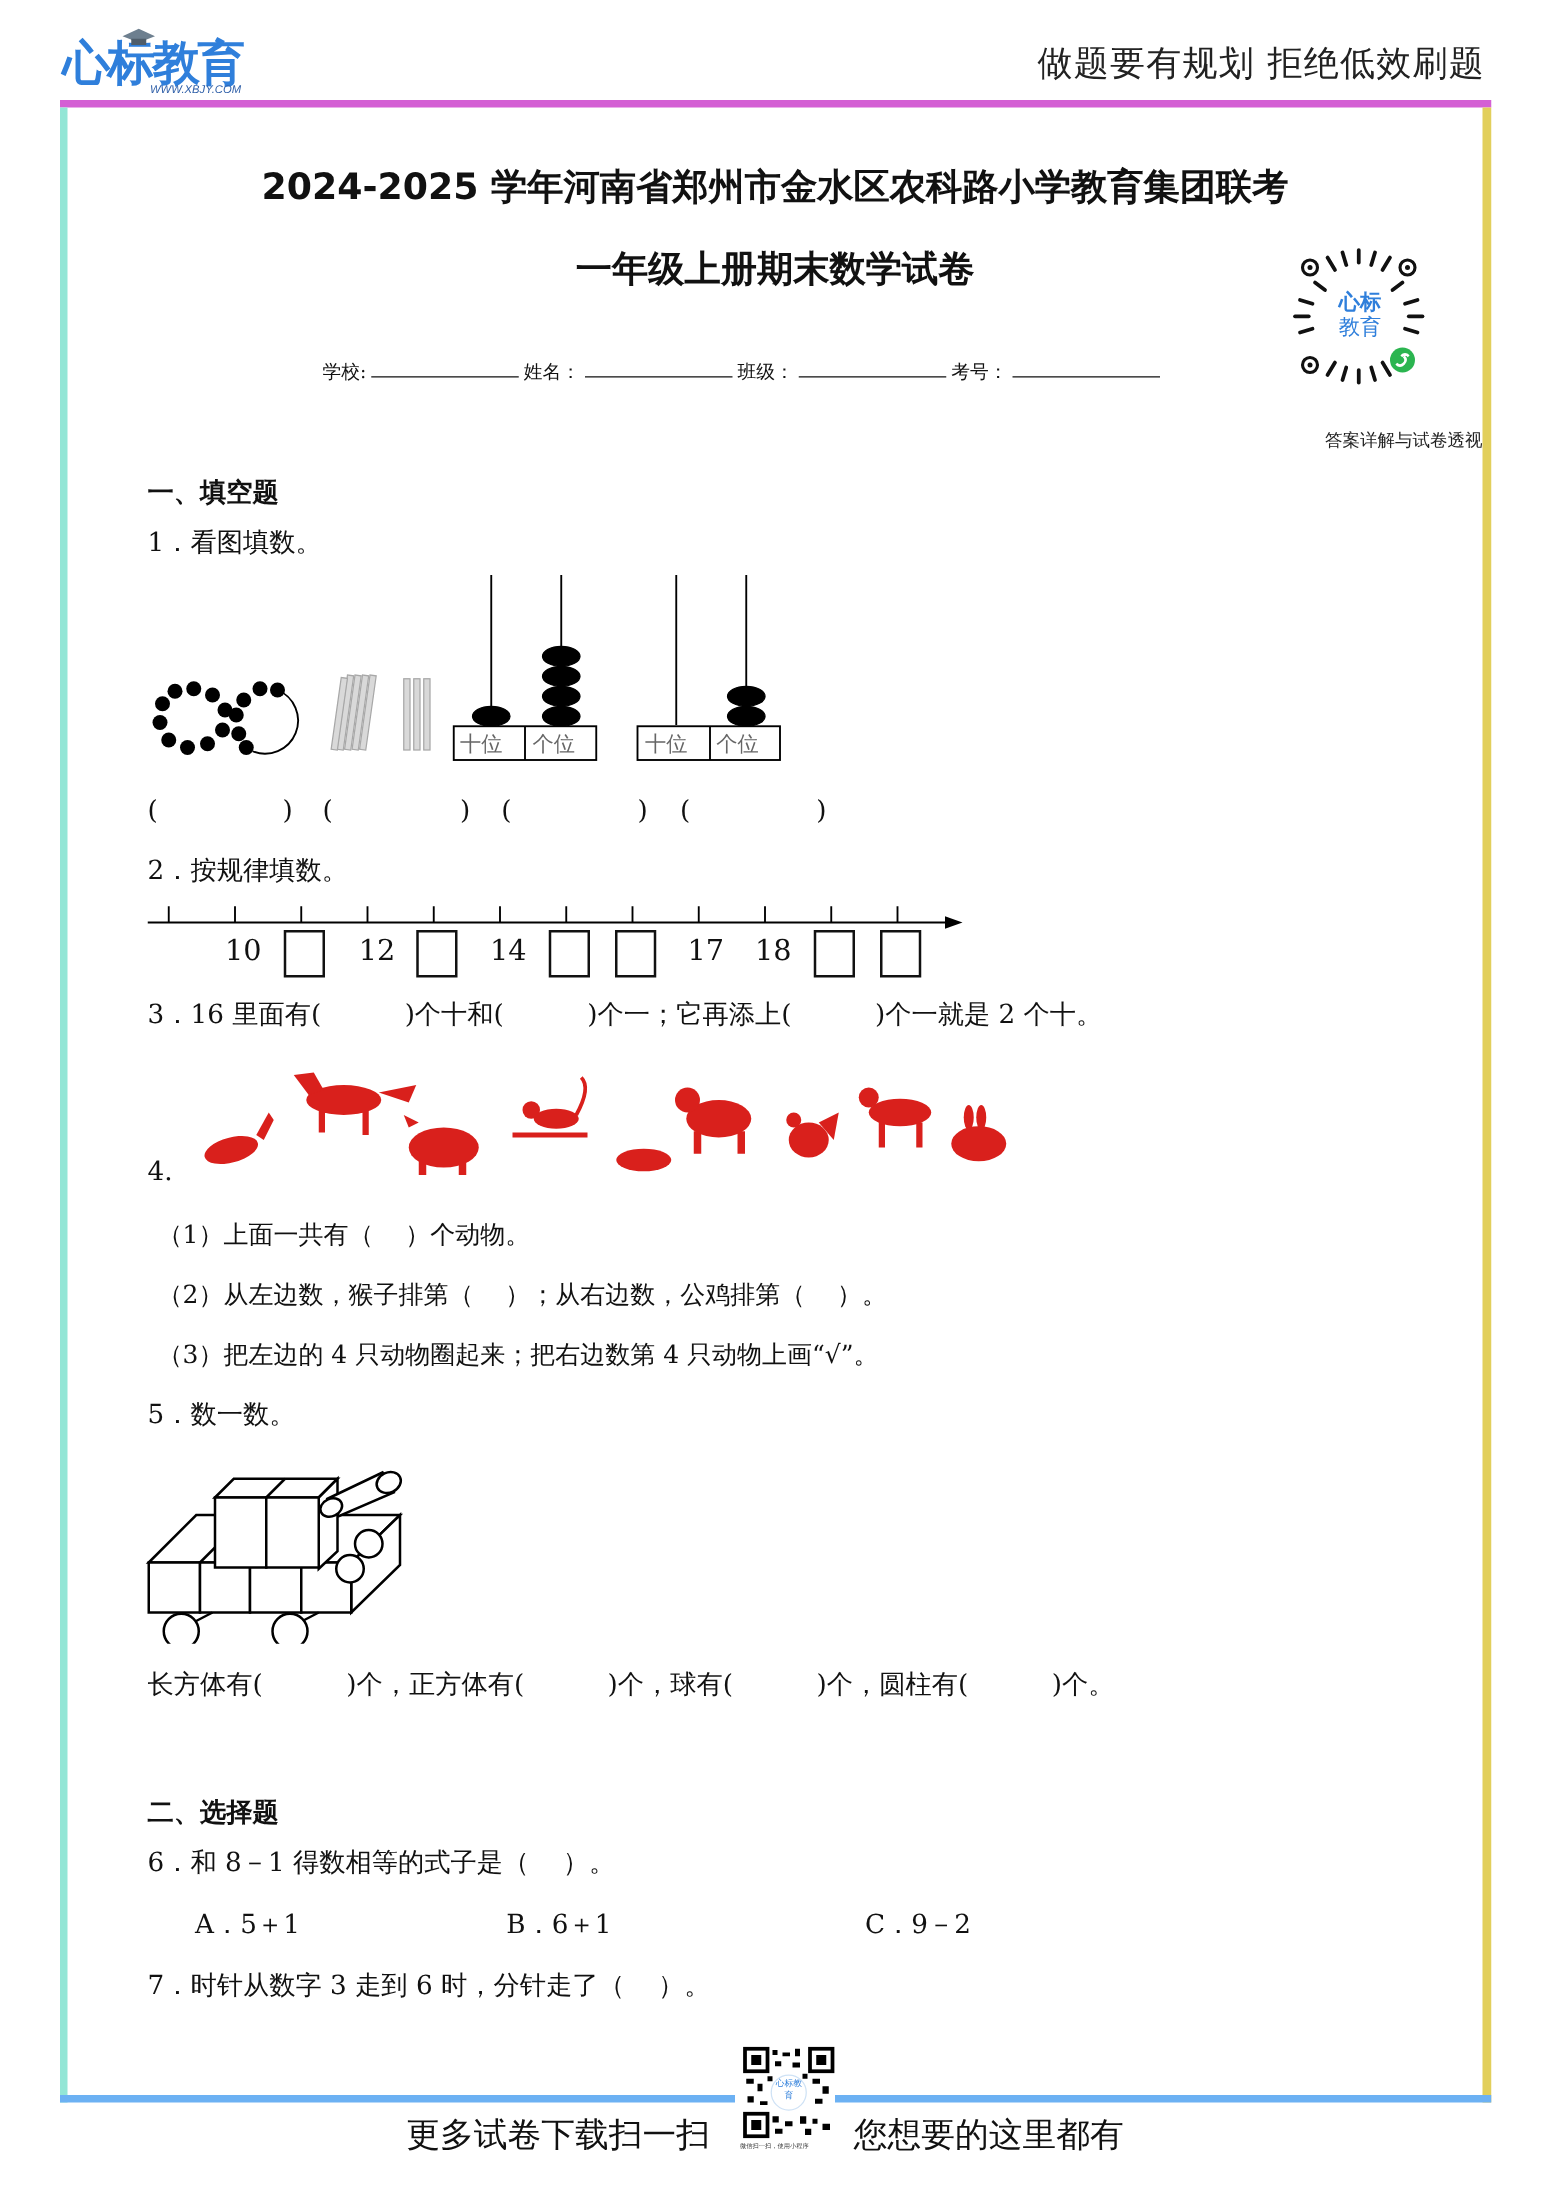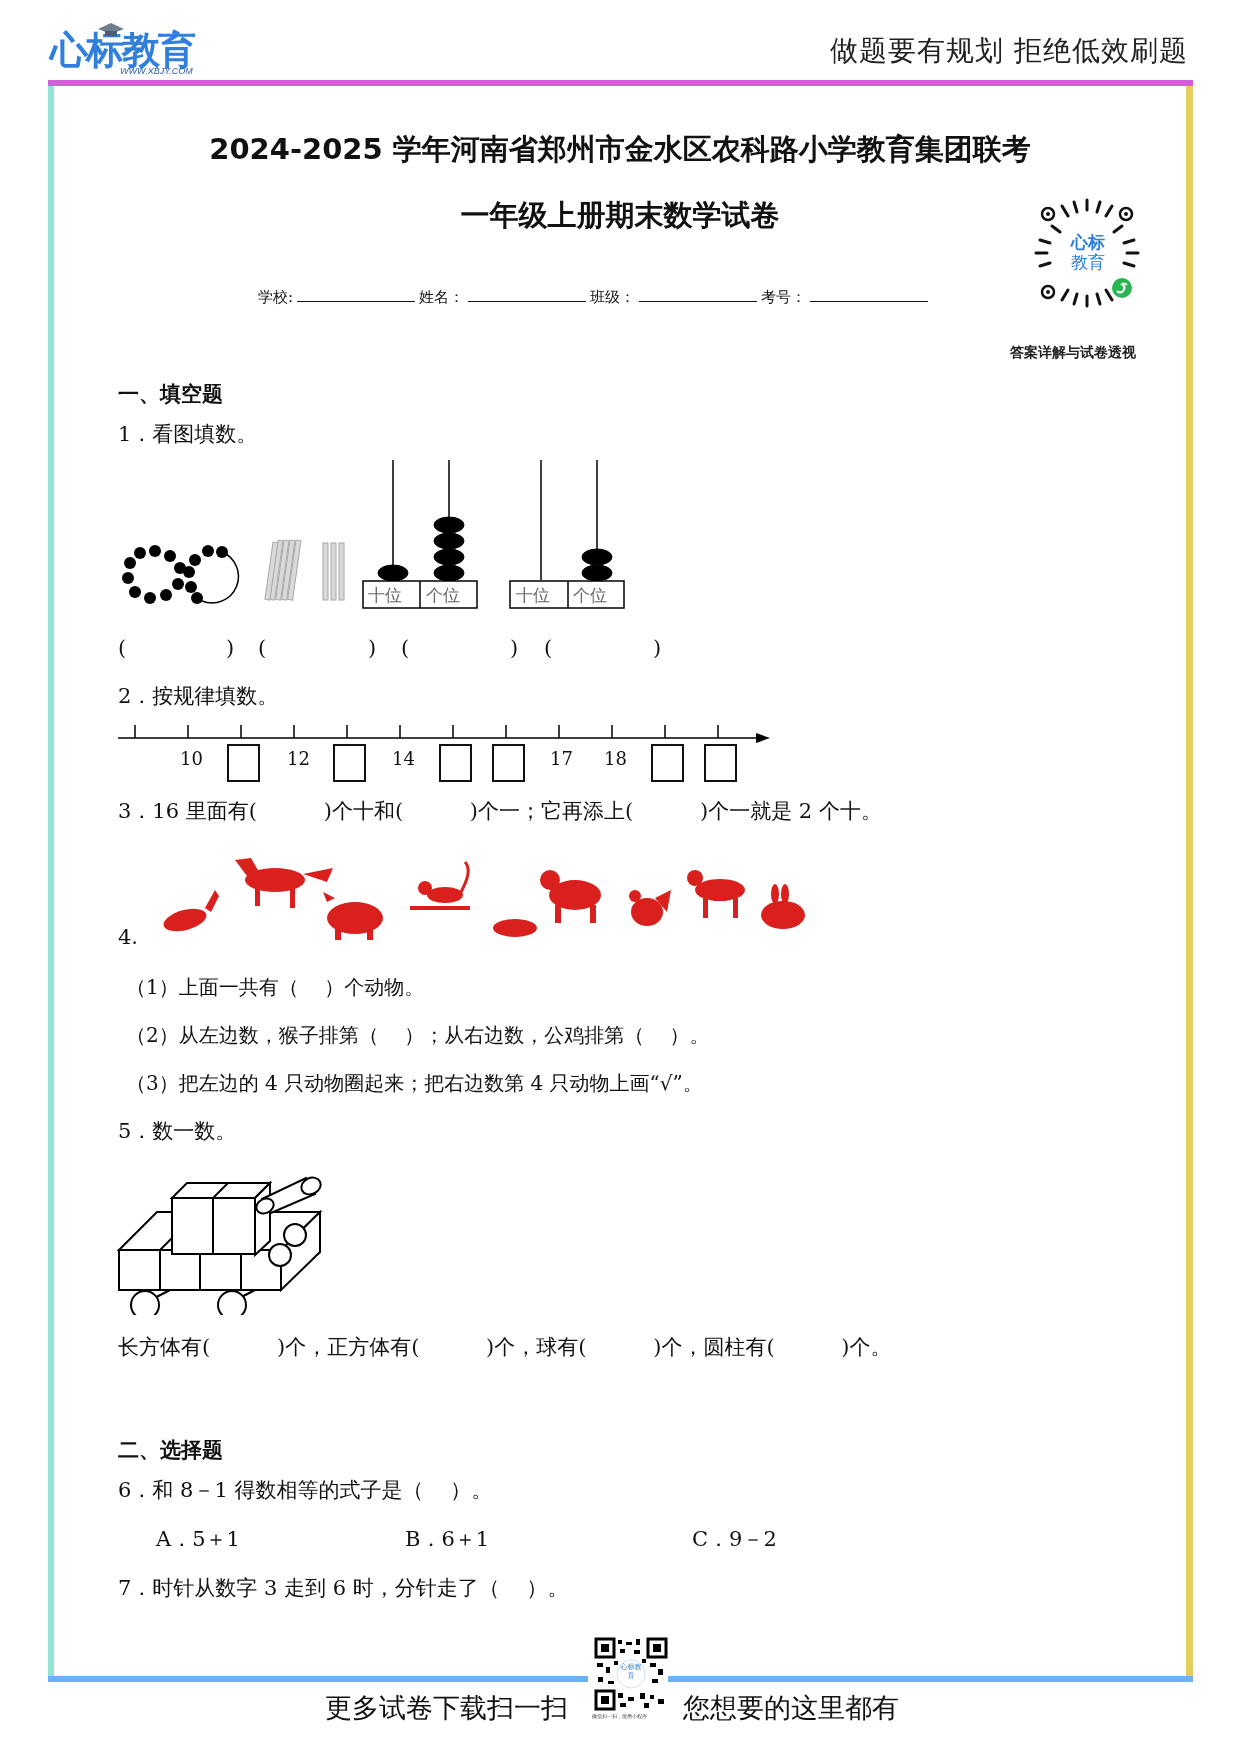--- a/index.html
+++ b/index.html
@@ -20,29 +20,29 @@
   .bar-right { left: 1186px; top: 86px; width: 7px; height: 1596px; background: #e2cf5b; }
   .bar-bottom-l { left: 48px; top: 1676px; width: 540px; height: 6px; background: #6cb1f3; }
   .bar-bottom-r { left: 668px; top: 1676px; width: 525px; height: 6px; background: #6cb1f3; }
 
   .title1 { left: 0; width: 1240px; top: 130px; text-align: center; font-size: 29px; font-weight: bold; font-family: "DejaVu Sans", sans-serif; letter-spacing: 0px; }
   .title2 { left: 0; width: 1240px; top: 196px; text-align: center; font-size: 29px; font-weight: bold; font-family: "DejaVu Sans", sans-serif; }
   .infoline { left: 258px; top: 283px; font-size: 15px; white-space: nowrap; }
   .infoline .blank { display: inline-block; width: 118px; border-bottom: 1.5px solid #111; height: 18px; vertical-align: baseline; margin: 0 4px; }
 
   .qr-badge { left: 1030px; top: 196px; width: 115px; height: 115px; }
-  .qr-caption { left: 1010px; top: 344px; font-family: "DejaVu Sans", sans-serif; font-size: 14px; color: #222; font-weight: bold; }
+  .qr-caption { left: 1060px; top: 344px; font-family: "DejaVu Sans", sans-serif; font-size: 14px; color: #222; }
 
   .sec-title { font-family: "DejaVu Sans", sans-serif; font-weight: bold; font-size: 21px; }
   .q { font-size: 21px; white-space: nowrap; }
 
   .paren-row { top: 636px; left: 118px; font-size: 21px; }
   .paren-row span { position: absolute; white-space: pre; }
 
-  .nl-label { font-size: 18px; position: absolute; top: 748px; }
+  .nl-label { font-size: 23px; position: absolute; top: 748px; }
   .nl-box { position: absolute; top: 744px; width: 33px; height: 38px; border: 2px solid #111; box-sizing: border-box; }
 
   .sub { font-size: 20px; white-space: nowrap; }
 
   .footer-text { top: 1690px; font-family: "DejaVu Sans", sans-serif; font-size: 27px; color: #111; text-align: right; }
 </style>
 </head>
 <body>
 
 <div class="abs logo">

